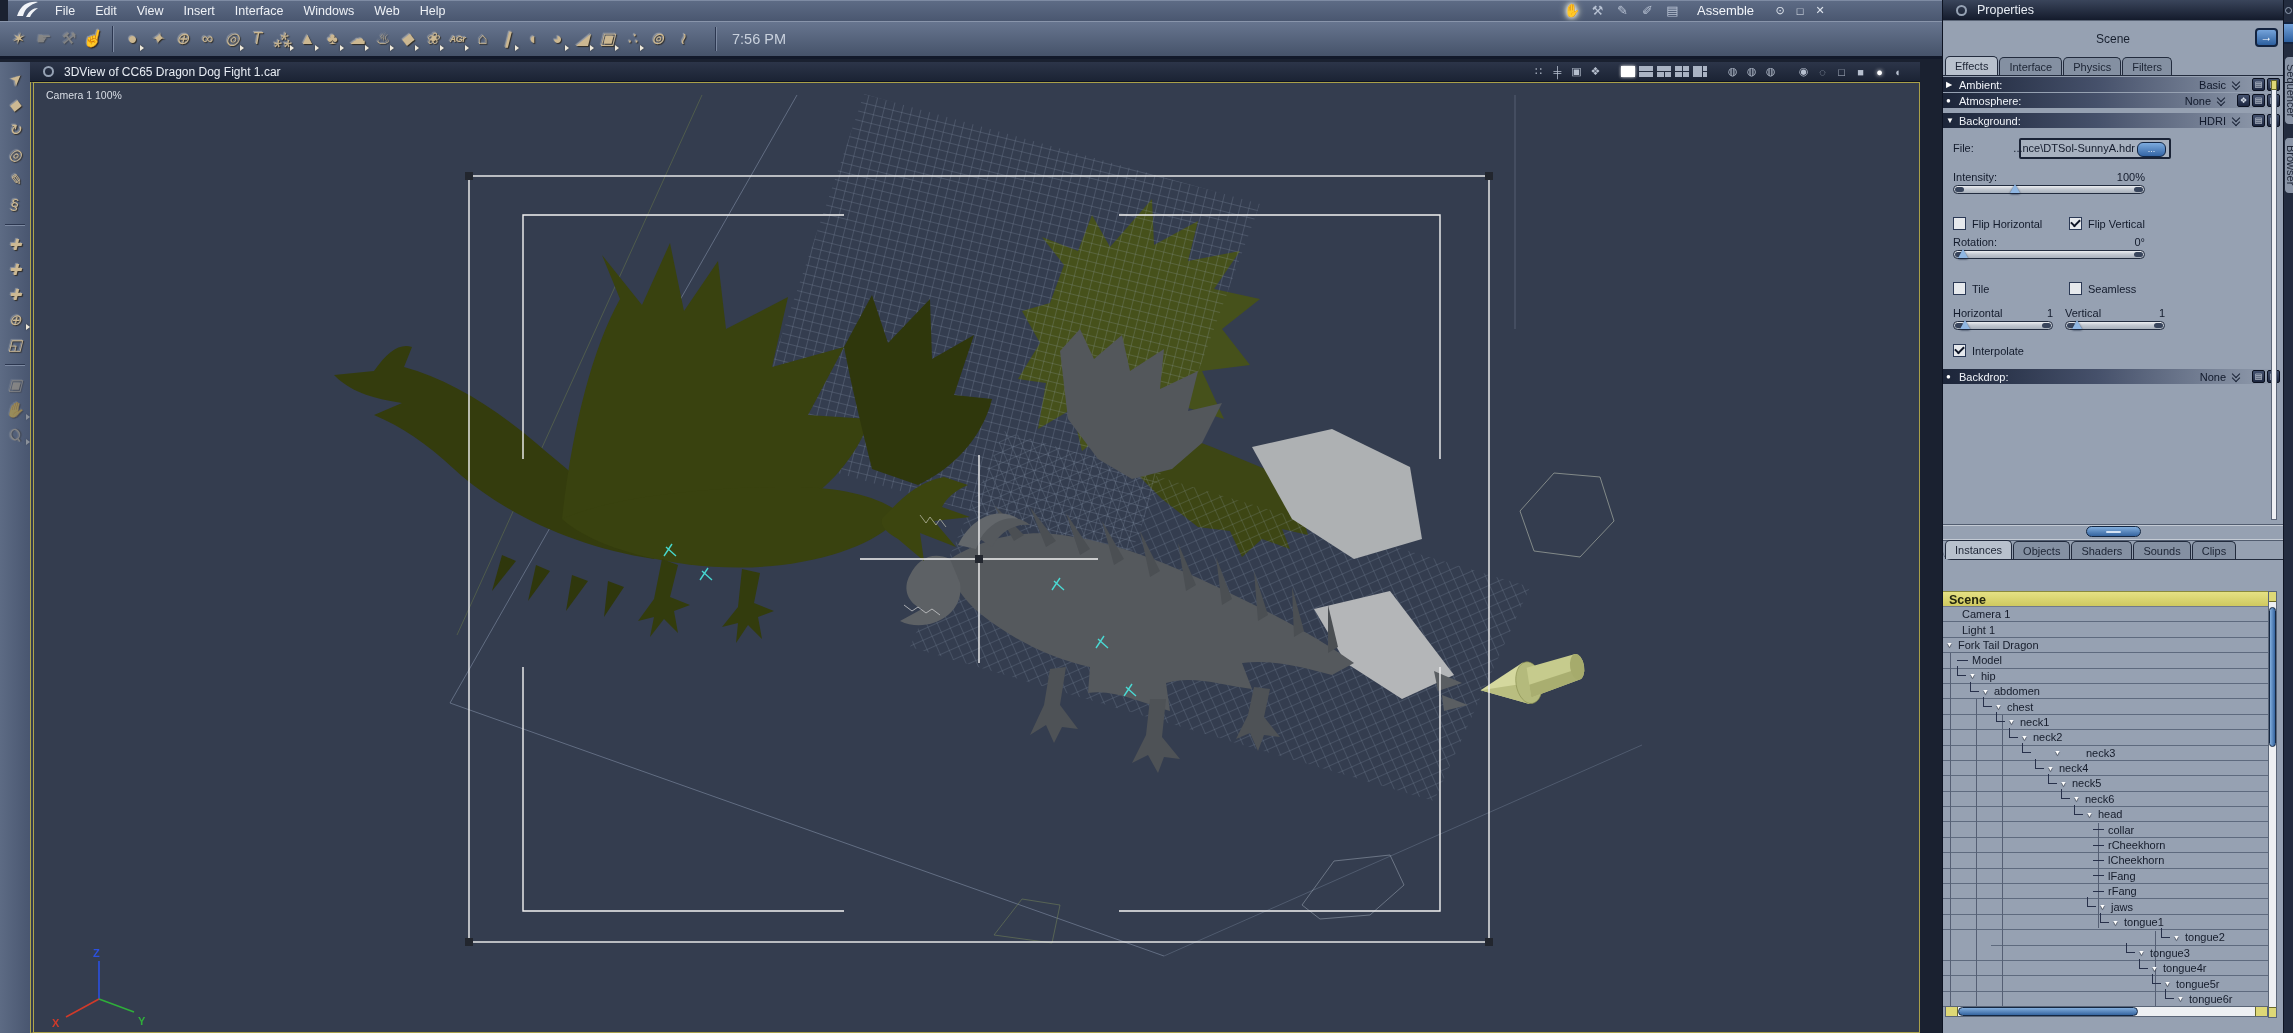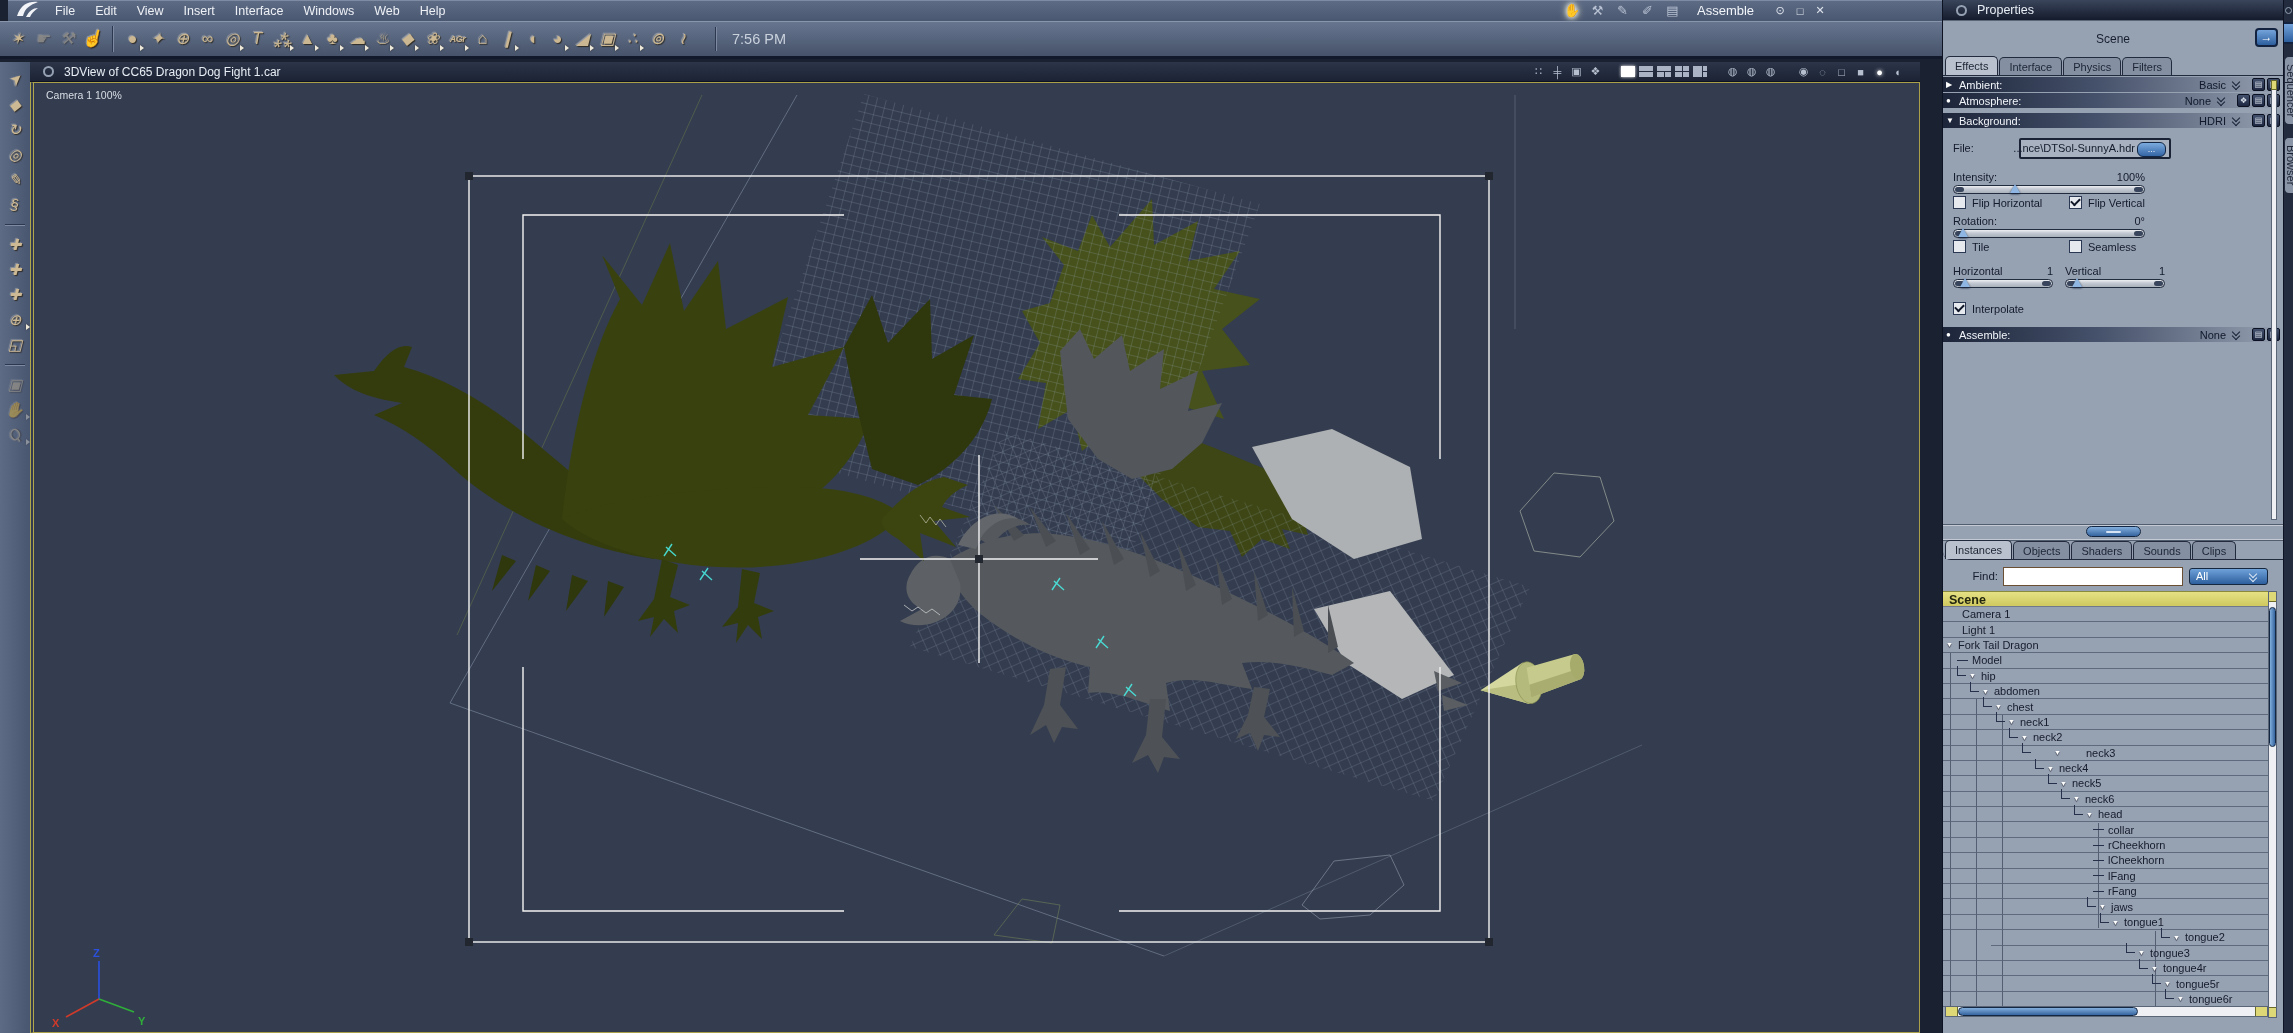--- a/index.html
+++ b/index.html
@@ -97,21 +97,21 @@
   .browse{position:absolute;right:3px;top:2px;width:27px;height:13px;background:linear-gradient(#7cabde,#3465a5);
     border:1px solid #132745;border-radius:6px;color:#e8f0fa;font-size:9px;line-height:12px;text-align:center;}
   .lv{display:flex;justify-content:space-between;width:192px;margin-top:9px;}
   .slider{position:relative;width:192px;height:9px;margin-top:2px;box-sizing:border-box;
     background:linear-gradient(#eceef1,#c3c9d2 45%,#a8b0bb);border:1px solid #222c3f;border-radius:5px;}
   .slider.small{width:100px;}
   .slider::before,.slider::after{content:"";position:absolute;top:1px;width:9px;height:5px;background:#39455c;border-radius:3px;}
   .slider::before{left:1px;} .slider::after{right:1px;}
   .thumb{position:absolute;top:-2px;width:0;height:0;border-left:5px solid transparent;border-right:5px solid transparent;
     border-bottom:9px solid #8fb6e2;filter:drop-shadow(0 1px 1px #16233c);z-index:2;}
-  .cbrow{display:flex;margin-top:2px;}
+  .cbrow{display:flex;margin-top:23px;}
   .cb{display:flex;align-items:center;width:116px;}
   .box{position:relative;width:11px;height:11px;background:#e6e9ed;border:1.5px solid #2a3854;margin-right:6px;flex:0 0 auto;}
   .box.checked::after{content:"";position:absolute;left:1px;top:1px;width:7px;height:4px;
     border-left:2px solid #0e1526;border-bottom:2px solid #0e1526;transform:rotate(-45deg);}
   .hv{display:flex;margin-top:12px;}
   .hvcol{width:112px;}
   .hvrow{display:flex;justify-content:space-between;width:100px;}
   .pscroll{position:absolute;right:6px;top:80px;height:438px;width:4px;background:#eef0f4;border:1px solid #5a6577;}
   .pscroll::before{content:"";position:absolute;top:-1px;left:-1px;width:4px;height:8px;background:#ded876;border:1px solid #6a6a2a;}
 
@@ -628,49 +628,41 @@
       <div class="cbrow" style="margin-top:14px;">
         <span class="cb">
           <span class="box checked"></span>
           <span>Interpolate</span>
         </span>
       </div>
     </div>
 
     <div class="shdr" style="margin-top:8px;">
       <span class="exp">●</span>
-      <span>Assemble:</span>
+      <span>Backdrop:</span>
       <span class="val">None</span>
       <span class="chev"></span>
       <span class="hbtn">▤</span>
       <span class="hbtn">▣</span>
     </div>
 
     <div class="pscroll"></div>
 
     <div class="splitter">
         <span class="pill"></span>
       </div>
 
     <div class="btabs">
       <span class="tab active">Instances</span>
       <span class="tab">Objects</span>
       <span class="tab">Shaders</span>
       <span class="tab">Sounds</span>
       <span class="tab">Clips</span>
     </div>
 
-    <div class="findrow">
-      <span class="find-lbl">Find:</span>
-      <input class="find-input" value="" style="">
-      <span class="all-dd">
-        <span>All</span>
-        <span class="chev"></span>
-      </span>
-    </div>
 
     <div class="scenehdr">Scene</div>
 
     <div class="tree">
       <span class="guide" style="left:7px;top:46px;bottom:0;"></span>
       <span class="guide" style="left:33px;top:92px;bottom:0;"></span>
       <span class="guide" style="left:59px;top:108px;bottom:0;"></span>
       <span class="guide" style="left:155px;top:216px;bottom:80px;"></span>
       <span class="guide" style="left:212px;top:324px;bottom:0;"></span>
       <div class="trow" style="padding-left:19px;">

